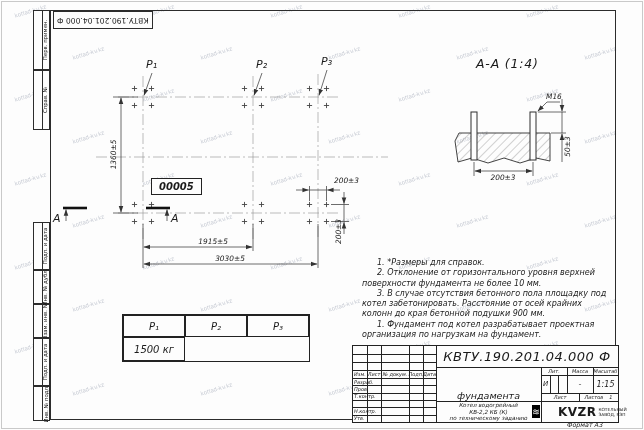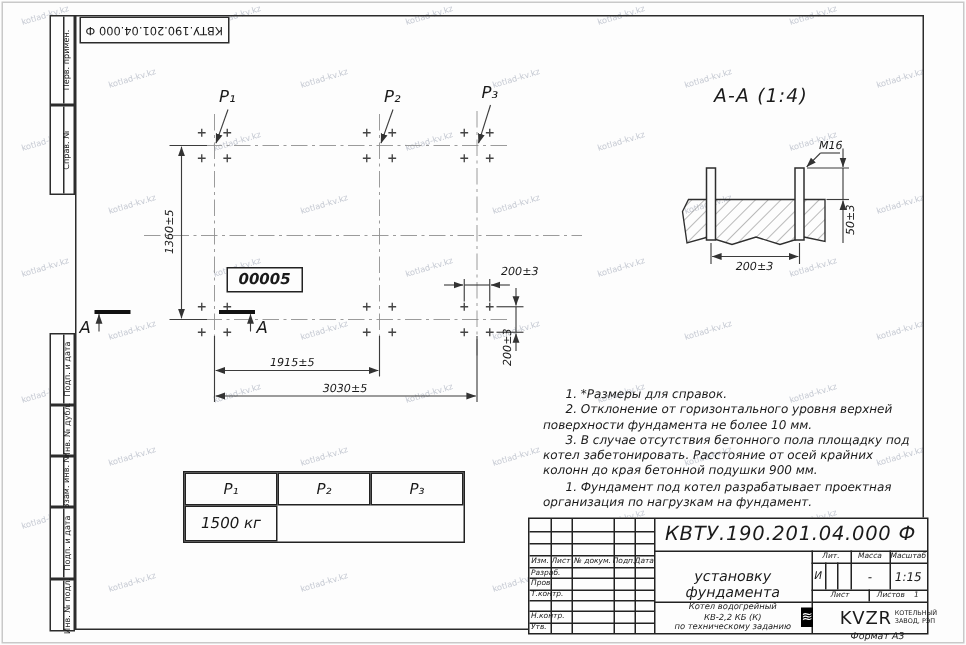--- a/index.html
+++ b/index.html
@@ -220,21 +220,21 @@
   <span class="lbl it" style="left:146px;top:58px;font-size:11px;">P₁</span>
   <span class="lbl it" style="left:256px;top:58px;font-size:11px;">P₂</span>
   <span class="lbl it" style="left:321px;top:55px;font-size:11px;">P₃</span>
 
   <div class="lbl rot dimtxt" style="left:91px;top:150px;width:44px;">1360±5</div>
   <div class="levelbox" style="left:151px;top:178px;">00005</div>
 
   <span class="lbl it" style="left:53px;top:212px;font-size:11px;">А</span>
   <span class="lbl it" style="left:171px;top:212px;font-size:11px;">А</span>
 
-  <div class="lbl dimtxt" style="left:180px;top:237px;width:60px;text-align:left;">1915±5</div>
+  <div class="lbl dimtxt" style="left:168px;top:237px;width:60px;text-align:right;">1915±5</div>
   <div class="lbl dimtxt" style="left:200px;top:254px;width:60px;text-align:center;">3030±5</div>
   <div class="lbl dimtxt" style="left:334px;top:176px;">200±3</div>
   <div class="lbl rot dimtxt" style="left:321px;top:227px;width:34px;">200±3</div>
 
   <span class="lbl it" style="left:476px;top:56px;font-size:12.5px;letter-spacing:.8px;">А-А (1:4)</span>
   <span class="lbl dimtxt" style="left:546px;top:92px;">М16</span>
   <div class="lbl rot dimtxt" style="left:554px;top:142px;width:26px;">50±3</div>
   <div class="lbl dimtxt" style="left:483px;top:173px;width:40px;text-align:center;">200±3</div>
 
   <div class="notes">
@@ -286,21 +286,20 @@
     <div class="cell tinytxt" style="left:70px;top:24px;width:13px;height:8px;">Дата</div>
 
     <div class="cell tinytxt" style="left:1px;top:32px;width:27px;height:7px;justify-content:flex-start;">Разраб.</div>
     <div class="cell tinytxt" style="left:1px;top:39.3px;width:27px;height:7px;justify-content:flex-start;">Пров.</div>
     <div class="cell tinytxt" style="left:1px;top:46.6px;width:27px;height:7px;justify-content:flex-start;">Т.контр.</div>
     <div class="cell tinytxt" style="left:1px;top:61.2px;width:27px;height:7px;justify-content:flex-start;">Н.контр.</div>
     <div class="cell tinytxt" style="left:1px;top:68.5px;width:27px;height:7px;justify-content:flex-start;">Утв.</div>
 
     <div class="cell it" style="left:83px;top:0;width:182px;height:21px;font-size:13px;letter-spacing:.5px;">КВТУ.190.201.04.000 Ф</div>
 
-    <div class="cell it" style="left:83px;top:33px;width:105px;height:11px;font-size:9.5px;">установку</div>
     <div class="cell it" style="left:83px;top:44px;width:105px;height:11px;font-size:9.5px;">фундамента</div>
 
     <div class="cell it" style="left:83px;top:56px;width:105px;height:6.5px;font-size:5.6px;">Котел водогрейный</div>
     <div class="cell it" style="left:83px;top:62.5px;width:105px;height:6.5px;font-size:5.6px;">КВ-2,2 КБ (К)</div>
     <div class="cell it" style="left:83px;top:69px;width:105px;height:6.5px;font-size:5.6px;">по техническому заданию</div>
 
     <div class="cell tinytxt" style="left:188px;top:21px;width:26px;height:8px;">Лит.</div>
     <div class="cell tinytxt" style="left:214px;top:21px;width:26px;height:8px;">Масса</div>
     <div class="cell tinytxt" style="left:240px;top:21px;width:25px;height:8px;">Масштаб</div>
     <div class="cell it" style="left:188px;top:29px;width:9px;height:18px;font-size:7px;">И</div>
@@ -308,21 +307,21 @@
     <div class="cell it" style="left:240px;top:29px;width:25px;height:18px;font-size:8px;">1:15</div>
 
     <div class="cell tinytxt" style="left:188px;top:47px;width:38px;height:8px;">Лист</div>
     <div class="cell tinytxt" style="left:226px;top:47px;width:39px;height:8px;gap:6px;">
       <span>Листов</span>
       <span>1</span>
     </div>
 
     <div class="cell" style="left:188px;top:55px;width:77px;height:21px;">
       <span class="logo-emblem">≋</span>
-      <span style="font-weight:normal;font-size:12px;letter-spacing:.5px;margin-left:16px;">KVZR</span>
+      <span style="font-weight:bold;font-size:12px;letter-spacing:.5px;margin-left:16px;">KVZR</span>
       <span style="display:flex;flex-direction:column;font-size:4.3px;line-height:5px;margin-left:2px;text-align:left;">
         <span>КОТЕЛЬНЫЙ</span>
         <span>ЗАВОД, РЭП</span>
       </span>
     </div>
   </div>
 
   <div class="fmt">Формат А3</div>
 </div>
 

